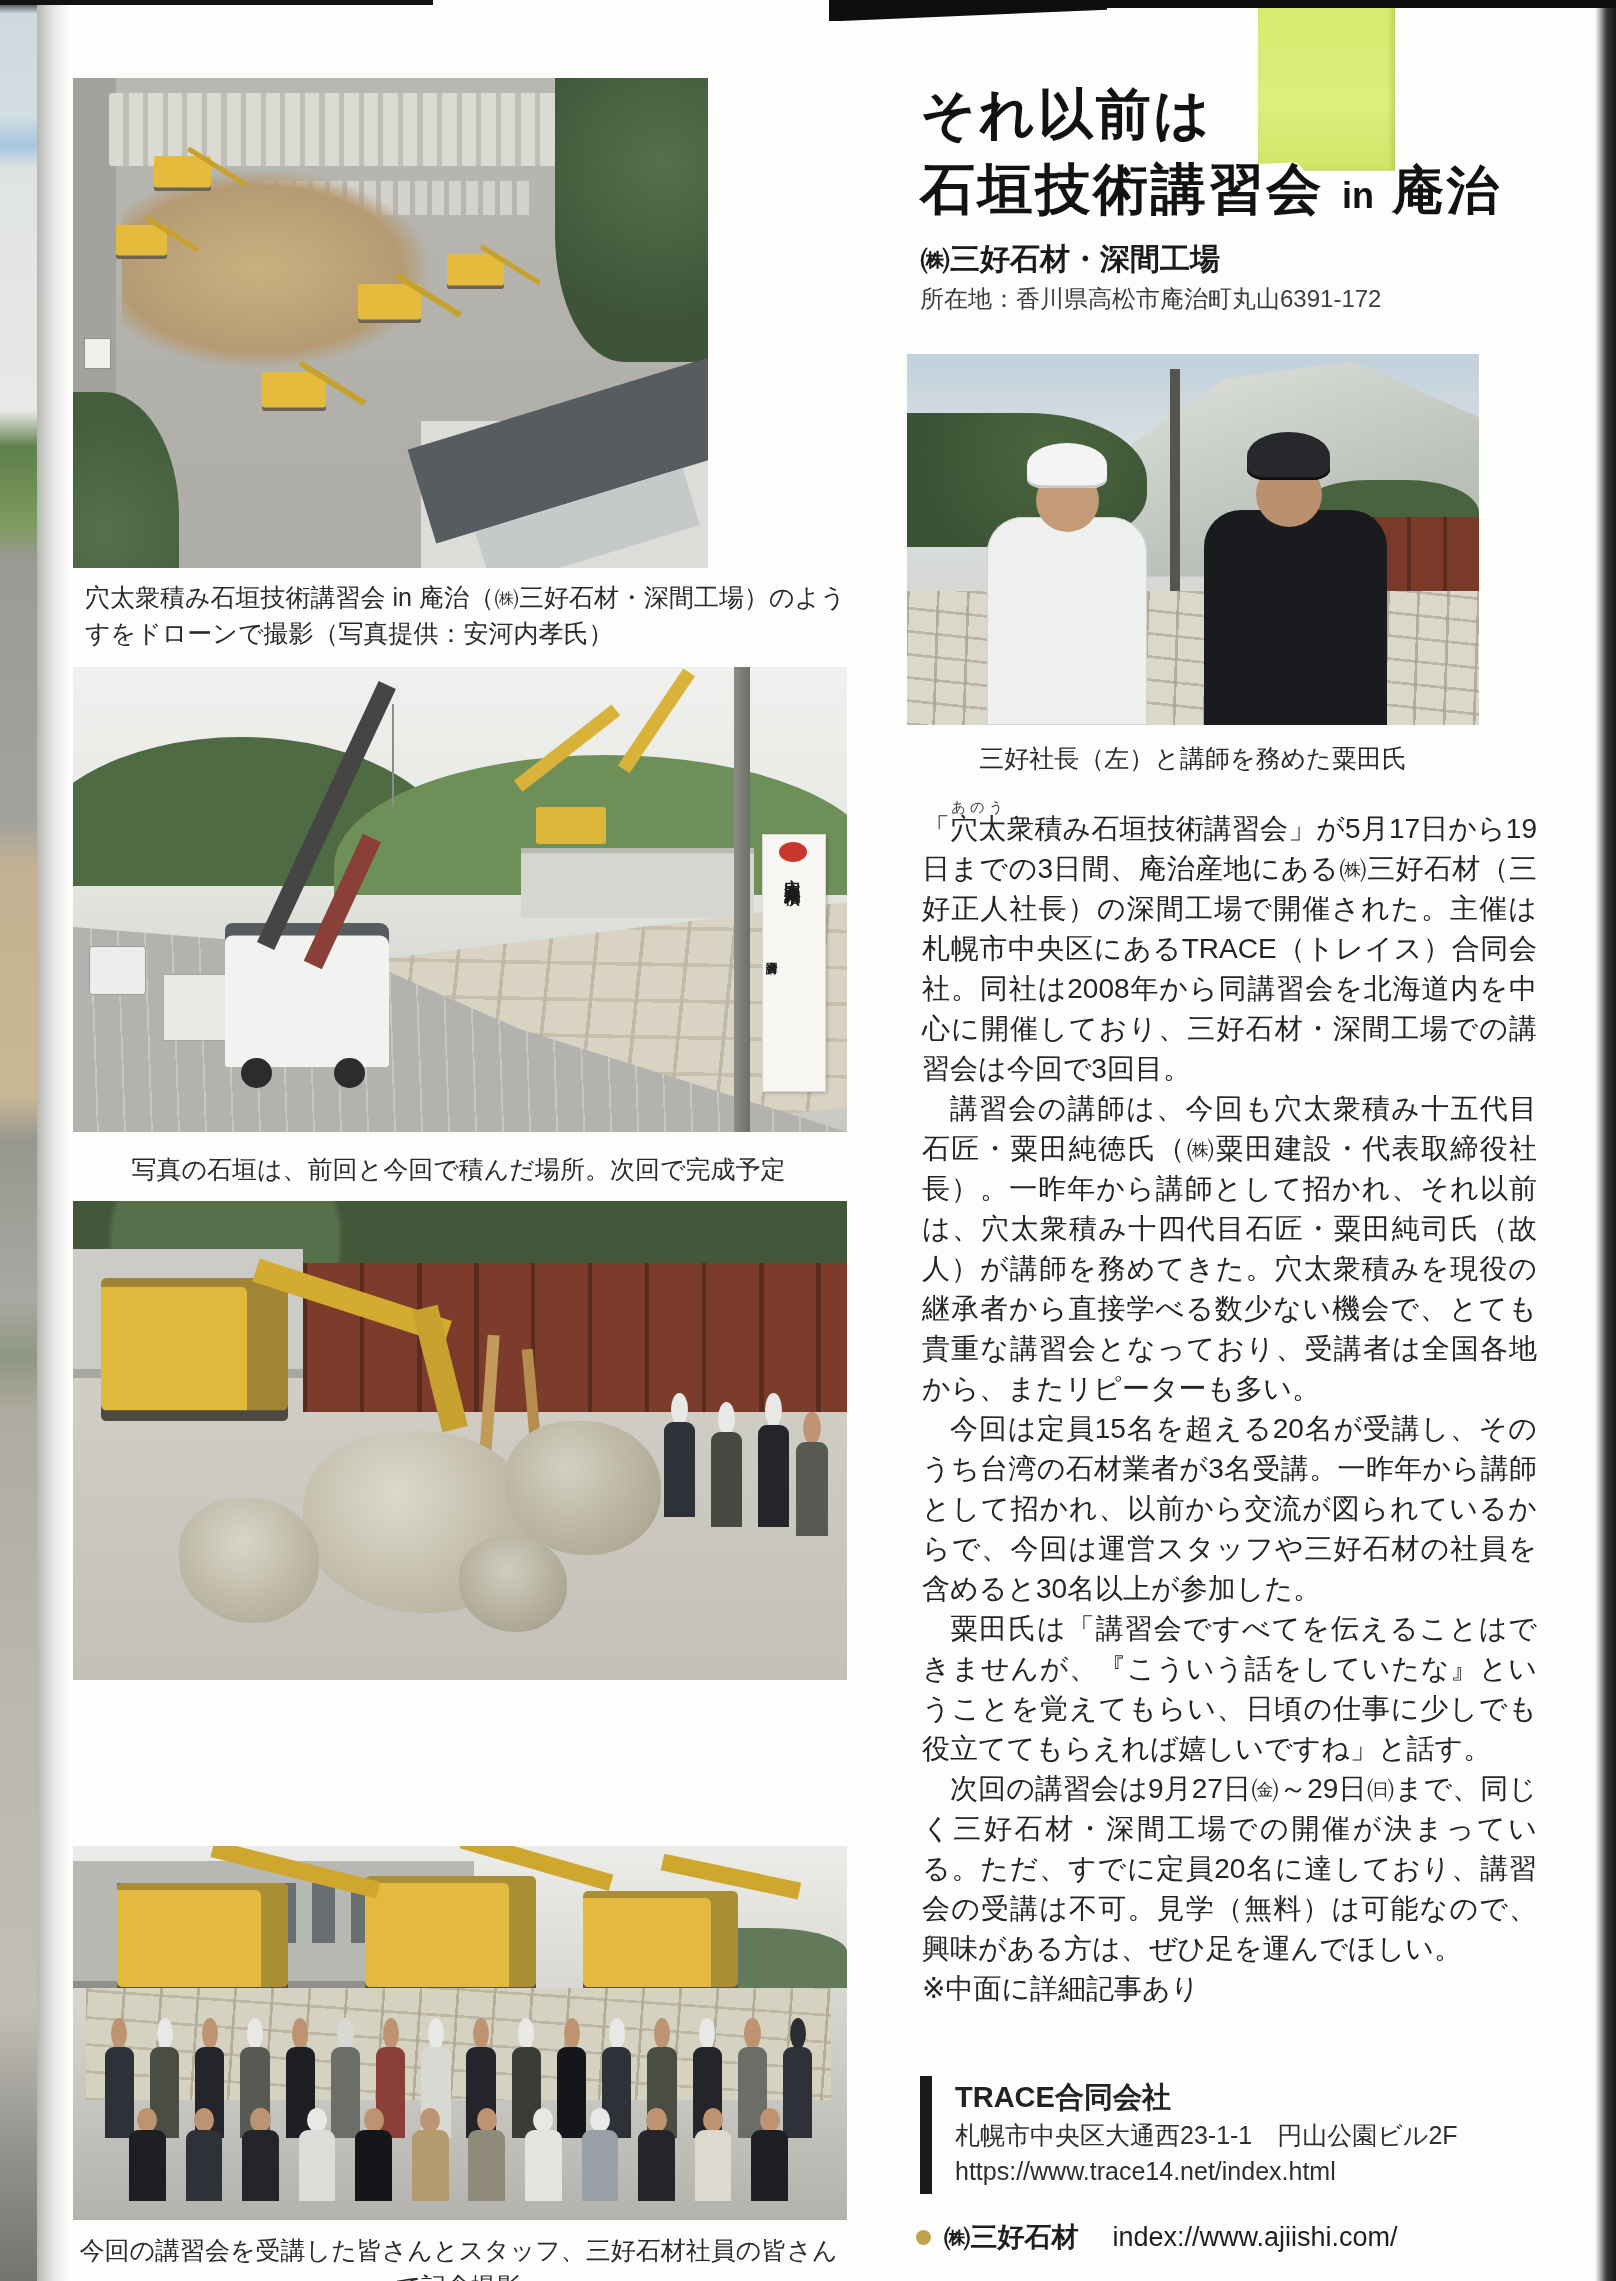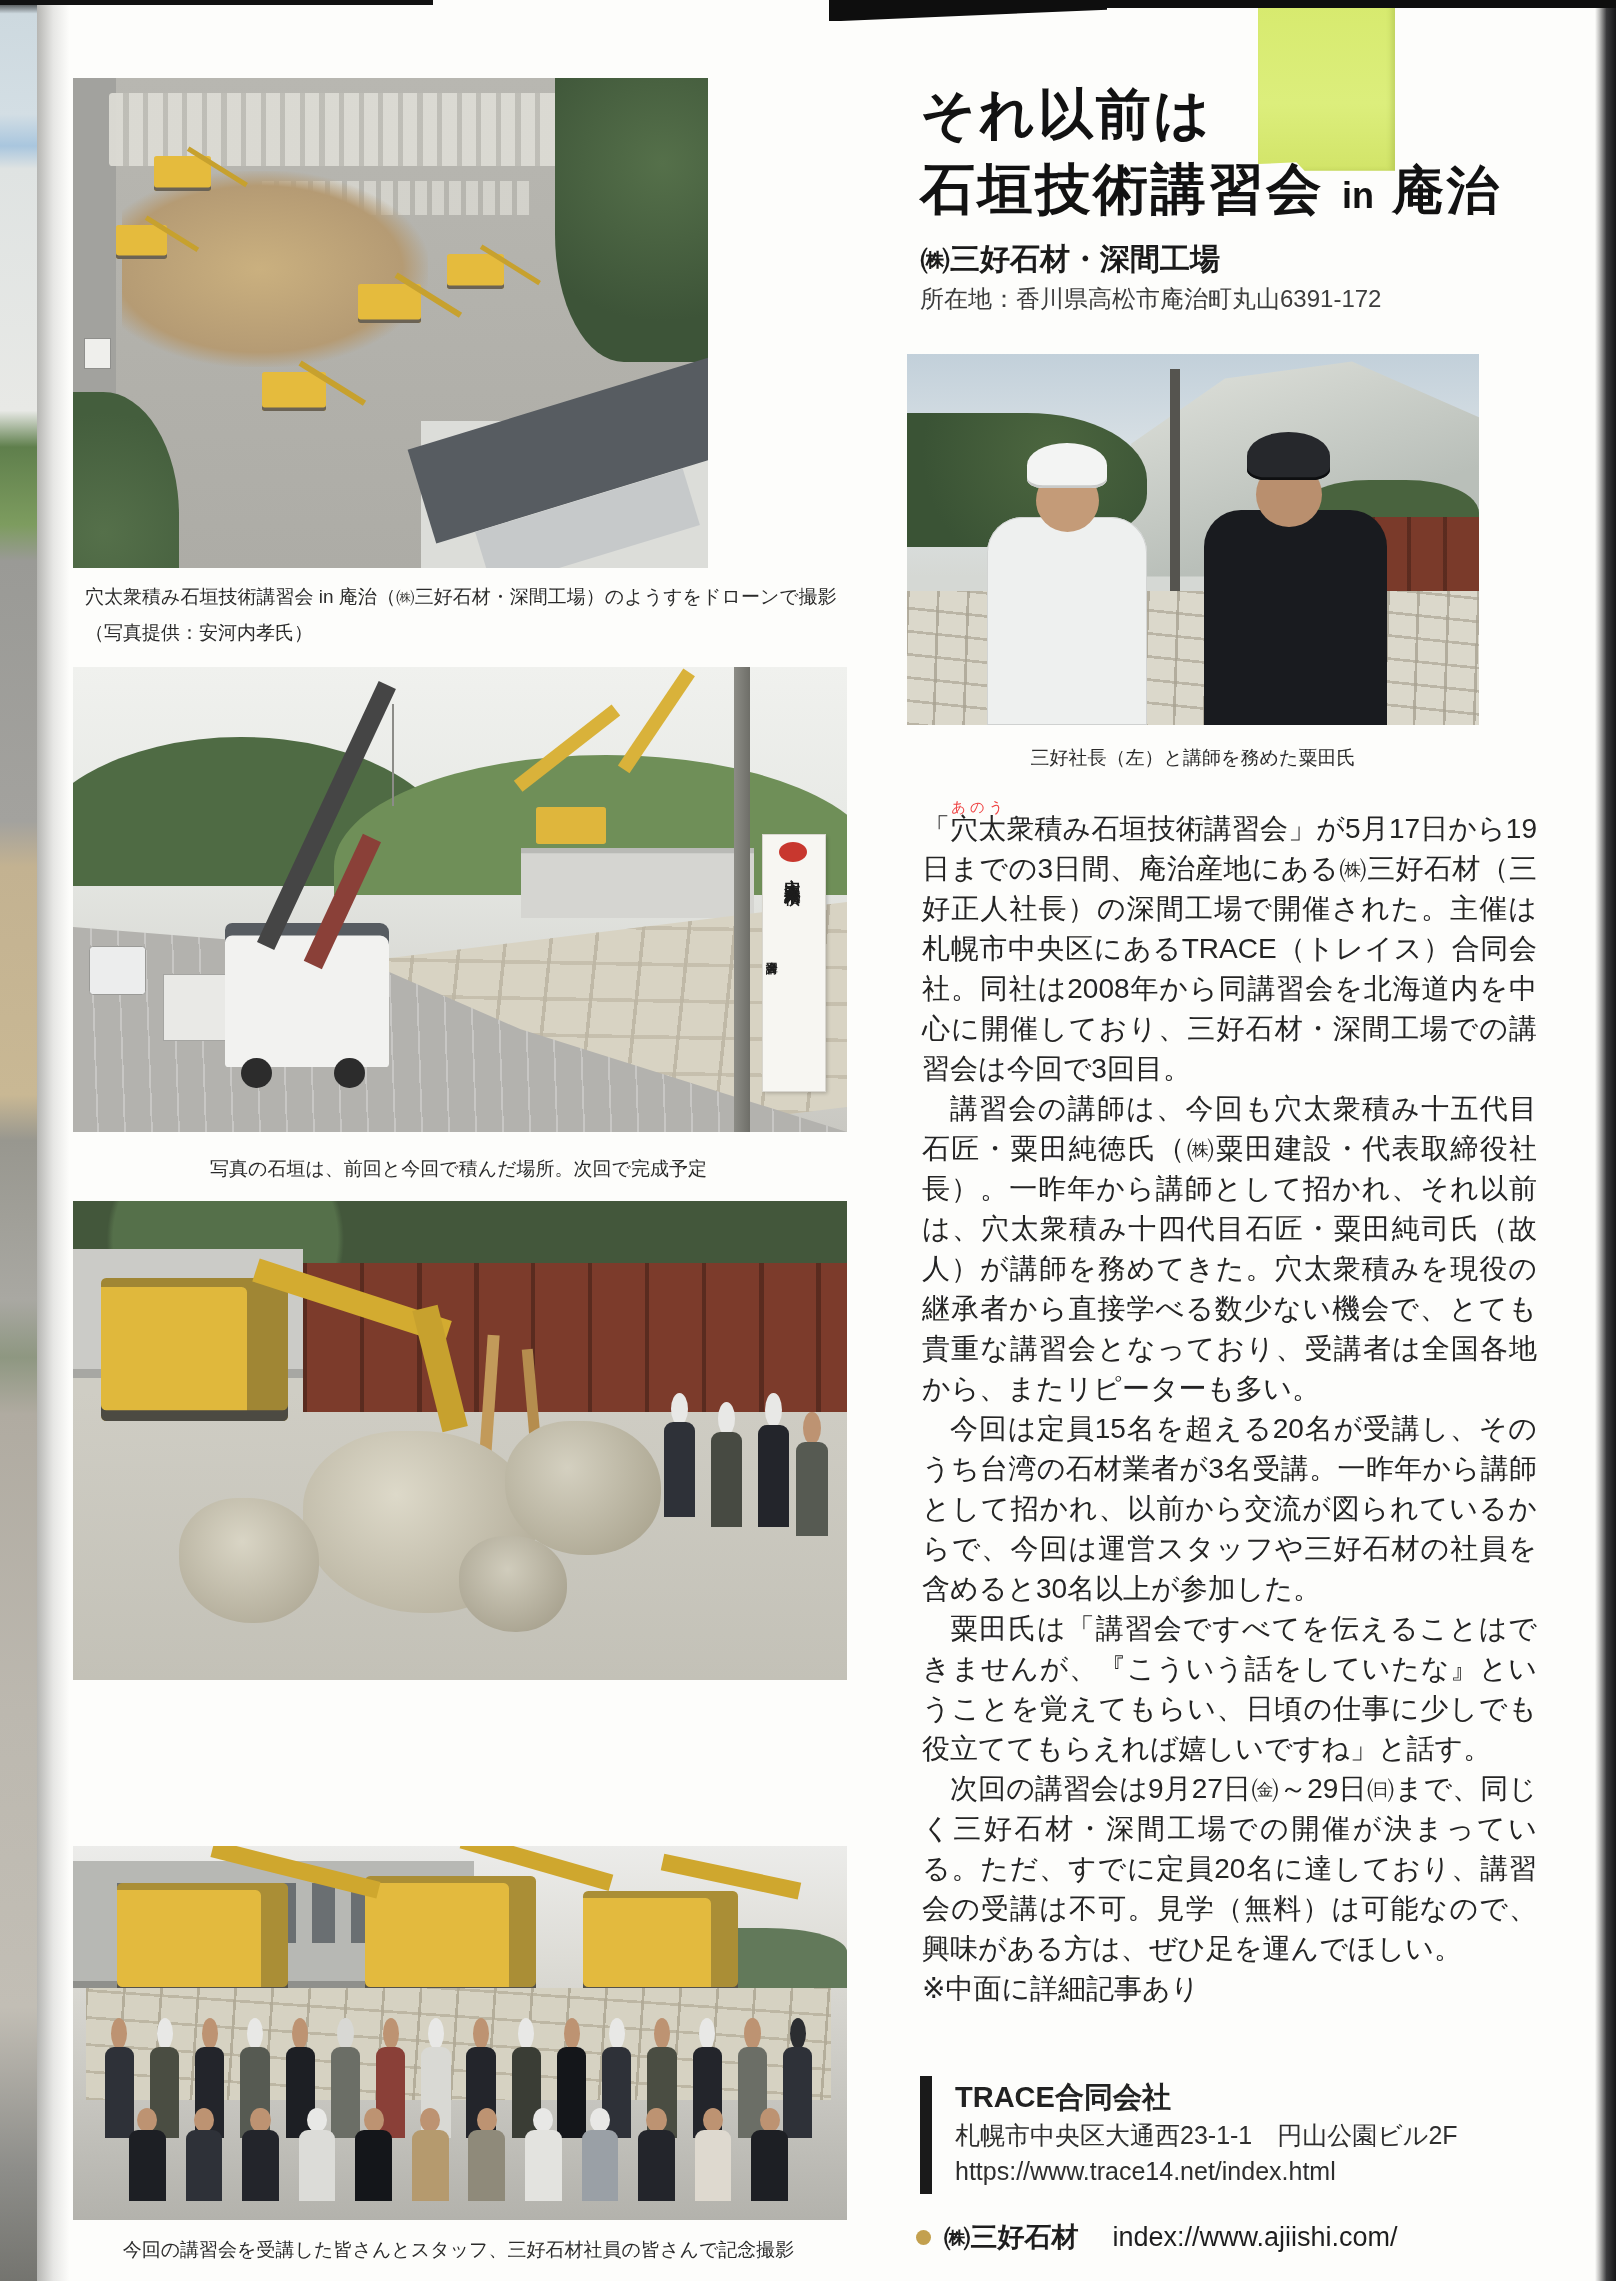--- a/index.html
+++ b/index.html
@@ -20,21 +20,21 @@
     clip-path:polygon(0 0,100% 0,100% 45%,0 100%);}
   .top-bar-c{position:absolute;left:1105px;top:0;width:511px;height:8px;background:#0e0e0e;z-index:7;}
   .sticky-note{position:absolute;left:1258px;top:1.8px;width:137px;height:169px;z-index:5;
     background:linear-gradient(180deg,#d7ea6e,#dcee7c 60%,#d2e468);
     clip-path:polygon(0 0,100% 0,100% 100%,34% 100%,28% 95%,0 96%);
     box-shadow:inset -3.6px 0 5.3px rgba(120,140,40,.25);}
 
   
   .photo{position:absolute;overflow:hidden;background:#cfcfcb;z-index:2;}
   .photo *{position:absolute;}
-  .caption{position:absolute;z-index:2;color:#2a2a2a;font-size:19px;line-height:36px;}
+  .caption{position:absolute;z-index:2;color:#2a2a2a;font-size:25px;line-height:36px;}
   .cap-center{text-align:center;}
 
   
   #photo1{left:71px;top:78px;width:637px;height:490px;background:linear-gradient(180deg,#b8b7b1,#adaca6);}
   .p1-road{left:0;top:0;width:7%;height:100%;background:#a2a29e;}
   .p1-stones-top{left:6%;top:3%;width:72%;height:15%;border-radius:3.6px;opacity:.95;
     background:repeating-linear-gradient(90deg,#dcdbd4 0 14.3px,#bfbeb7 14.3px 19.6px);}
   .p1-stones-mid{left:30%;top:21%;width:42%;height:7%;opacity:.9;
     background:repeating-linear-gradient(90deg,#d6d5ce 0 12.5px,#b7b6af 12.5px 17px);}
   .p1-veg-right{right:0;top:0;width:24%;height:58%;background:radial-gradient(circle at 70% 30%,#55704a,#3d5438 70%);border-radius:0 0 0 45%;}
@@ -149,21 +149,21 @@
   .pr-man-r-body{left:52%;top:42%;width:32%;height:58%;background:#191b1f;border-radius:37px 37px 0 0;}
   .pr-man-r-head{left:61%;top:29%;width:11.5%;height:17.5%;background:#b98f6e;border-radius:50%;}
   .pr-man-r-helm{left:59.5%;top:21%;width:14.5%;height:13%;background:#26282c;border-radius:50% 50% 22% 22%;box-shadow:inset 0 -2.7px 0 #0e0f11;}
   .pr-caption{left:907px;top:740px;width:572px;}
 
   
   .article{position:absolute;left:922px;top:800px;width:615px;z-index:4;
     font-size:28px;line-height:40px;color:#242424;text-align:justify;}
   .article p{margin:0;}
   .article p.ind{text-indent:1em;}
-  ruby rt{font-size:14.3px;color:#ef4444;letter-spacing:1.8px;}
+  ruby rt{font-size:14.3px;color:#404040;letter-spacing:1.8px;}
   .note{margin-top:37px;}
 
   
   .trace-box{position:absolute;left:920px;top:2076px;width:624px;z-index:4;
     border-left:12.5px solid #1a1a1a;padding:1.8px 0 5.3px 23px;color:#222;}
   .trace-name{font-size:29px;font-weight:700;line-height:39px;}
   .trace-line{font-size:25px;line-height:36px;color:#2e2e2e;}
   .partner{position:absolute;left:916px;top:2219px;width:659px;z-index:4;display:flex;align-items:center;gap:12.5px;
     font-size:27px;color:#1e1e1e;}
   .gold-dot{width:15px;height:15px;border-radius:50%;background:#c3a04e;flex:0 0 auto;}

